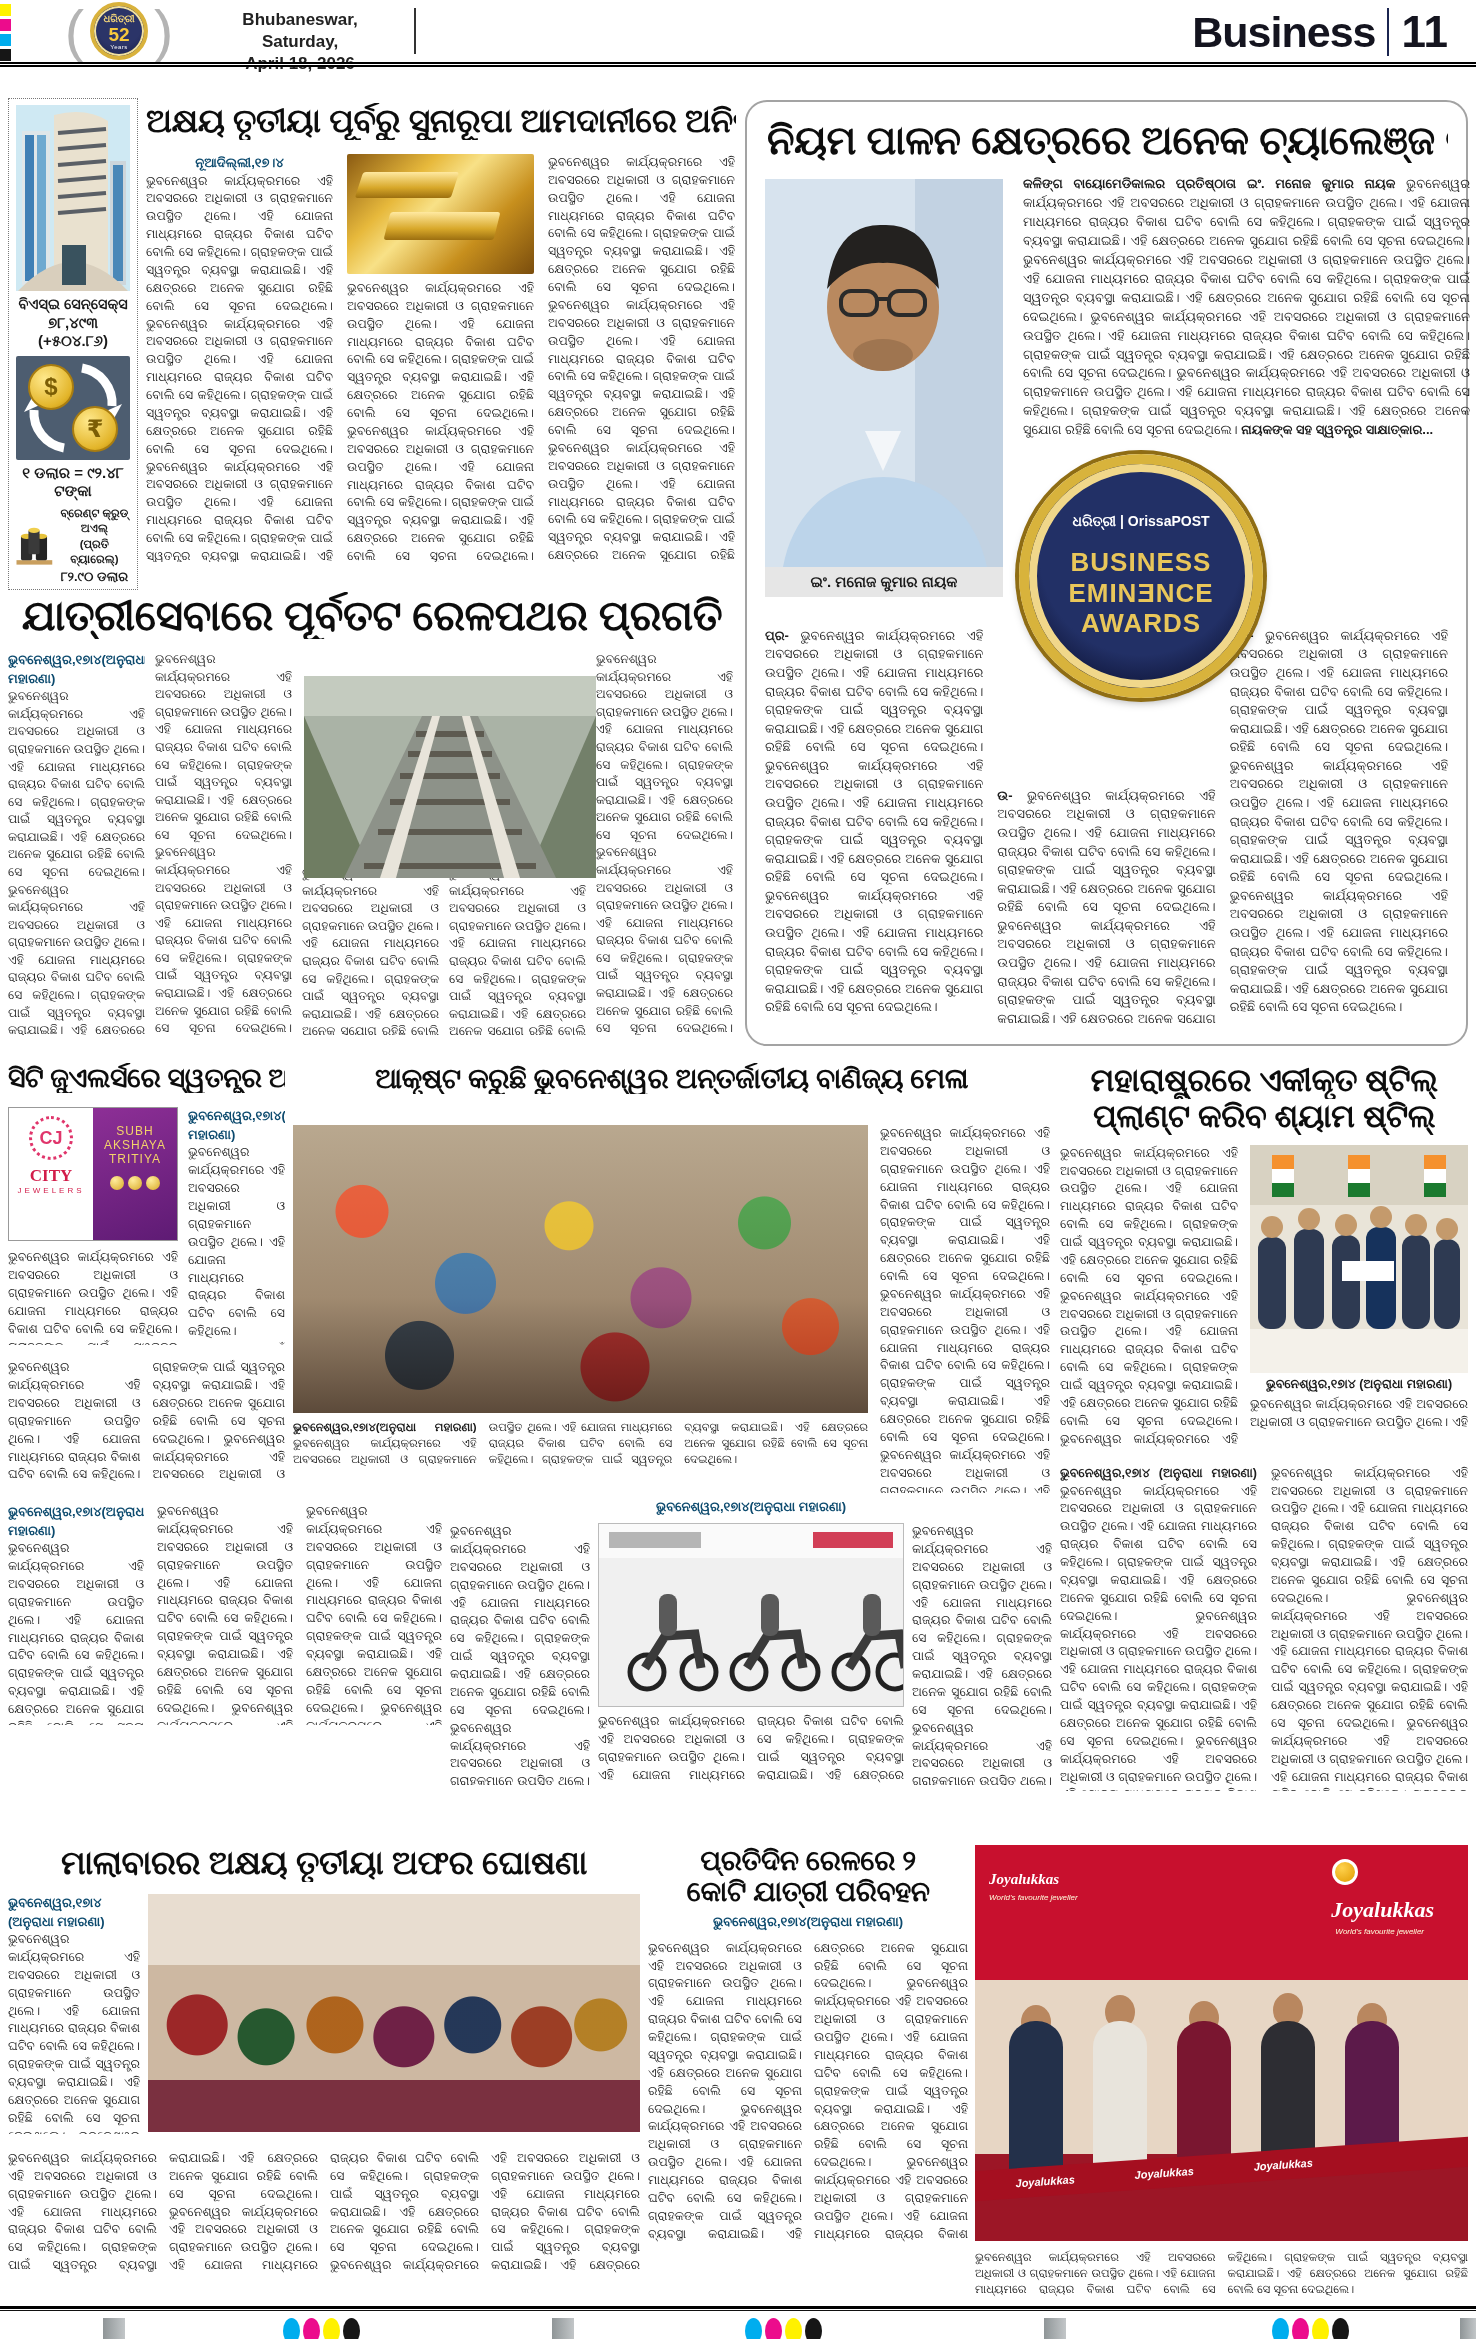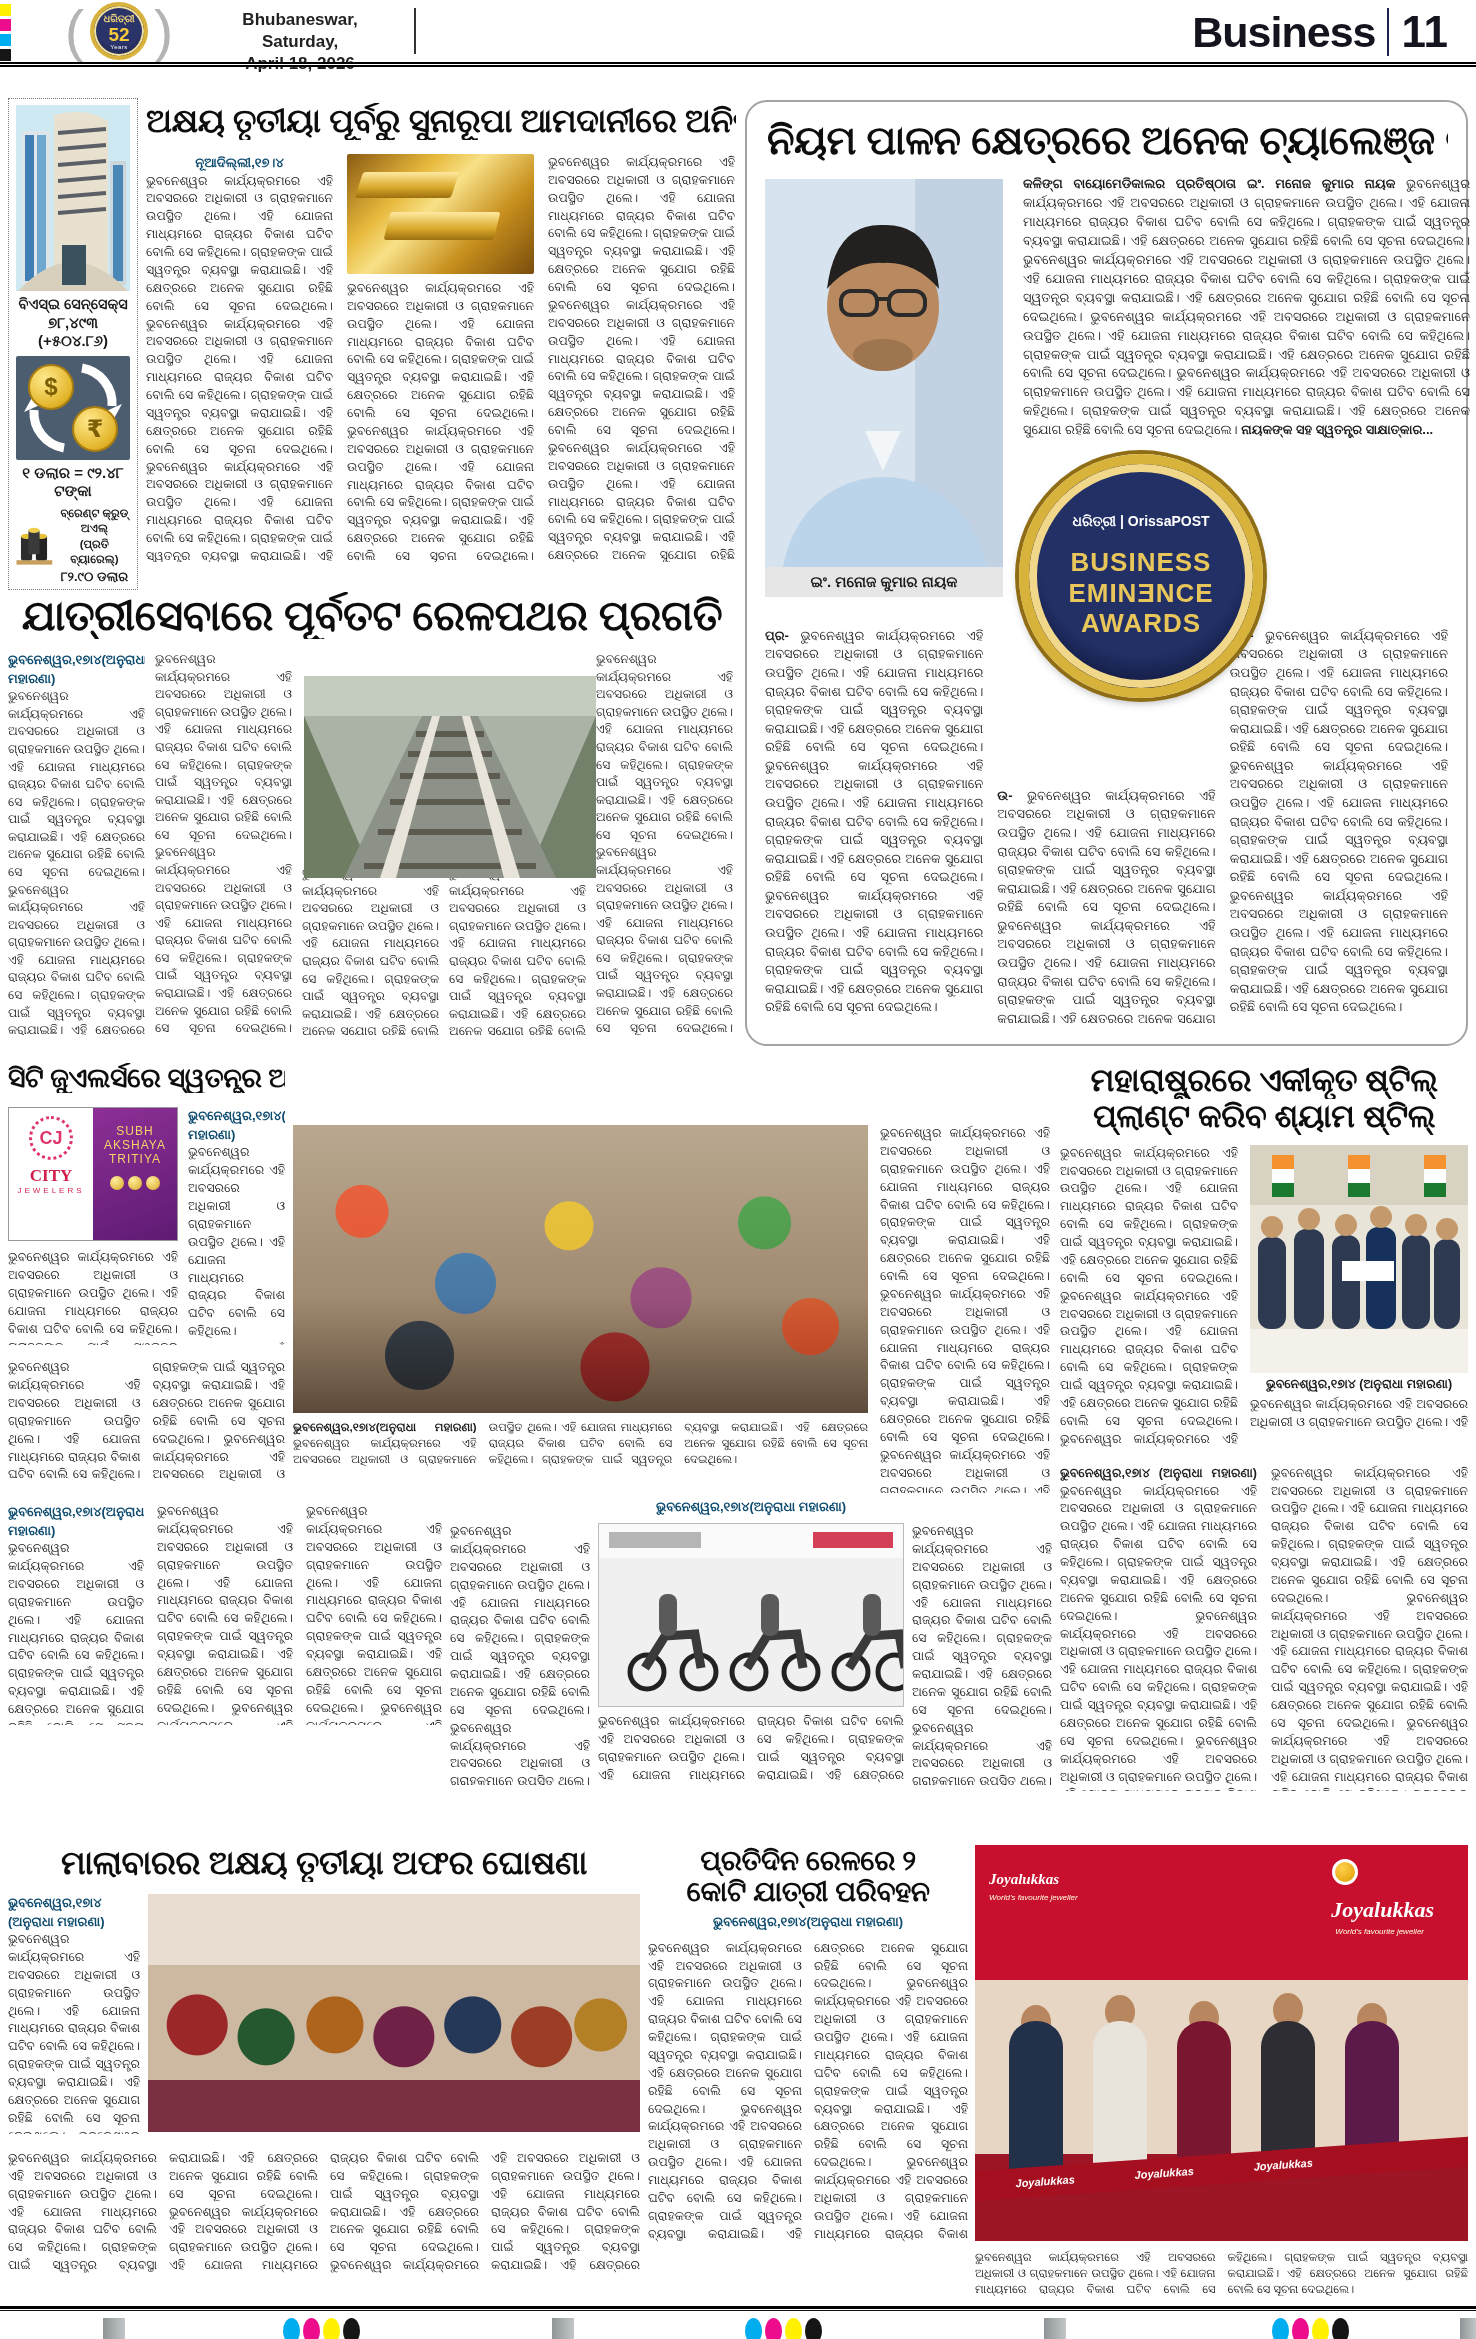--- a/index.html
+++ b/index.html
@@ -354,20 +354,21 @@
       <div class="city-sidecol tcol">
         <div class="byline">ଭୁବନେଶ୍ୱର,୧୭ା୪(ଅନୁରାଧା ମହାରଣା)</div>
         <span>ଭୁବନେଶ୍ୱର କାର୍ଯ୍ୟକ୍ରମରେ ଏହି ଅବସରରେ ଅଧିକାରୀ ଓ ଗ୍ରାହକମାନେ ଉପସ୍ଥିତ ଥିଲେ। ଏହି ଯୋଜନା ମାଧ୍ୟମରେ ରାଜ୍ୟର ବିକାଶ ଘଟିବ ବୋଲି ସେ କହିଥିଲେ। ଗ୍ରାହକଙ୍କ ପାଇଁ ସ୍ୱତନ୍ତ୍ର ବ୍ୟବସ୍ଥା କରାଯାଇଛି। ଏହି କ୍ଷେତ୍ରରେ ଅନେକ ସୁଯୋଗ ରହିଛି ବୋଲି ସେ ସୂଚନା ଦେଇଥିଲେ। ଭୁବନେଶ୍ୱର କାର୍ଯ୍ୟକ୍ରମରେ ଏହି ଅବସରରେ ଅଧିକାରୀ ଓ ଗ୍ରାହକମାନେ ଉପସ୍ଥିତ ଥିଲେ। ଏହି ଯୋଜନା ମାଧ୍ୟମରେ ରାଜ୍ୟର ବିକାଶ ଘଟିବ ବୋଲି ସେ କହିଥିଲେ। ଗ୍ରାହକଙ୍କ ପାଇଁ ସ୍ୱତନ୍ତ୍ର ବ୍ୟବସ୍ଥା କରାଯାଇଛି। ଏହି କ୍ଷେତ୍ରରେ ଅନେକ ସୁଯୋଗ ରହିଛି ବୋଲି ସେ ସୂଚନା ଦେଇଥିଲେ। </span>
       </div>
       <div class="tcol" style="position:absolute;left:0;top:142px;width:170px;height:96px"><span>ଭୁବନେଶ୍ୱର କାର୍ଯ୍ୟକ୍ରମରେ ଏହି ଅବସରରେ ଅଧିକାରୀ ଓ ଗ୍ରାହକମାନେ ଉପସ୍ଥିତ ଥିଲେ। ଏହି ଯୋଜନା ମାଧ୍ୟମରେ ରାଜ୍ୟର ବିକାଶ ଘଟିବ ବୋଲି ସେ କହିଥିଲେ। ଗ୍ରାହକଙ୍କ ପାଇଁ ସ୍ୱତନ୍ତ୍ର ବ୍ୟବସ୍ଥା କରାଯାଇଛି। ଏହି କ୍ଷେତ୍ରରେ ଅନେକ ସୁଯୋଗ ରହିଛି ବୋଲି ସେ ସୂଚନା ଦେଇଥିଲେ। ଭୁବନେଶ୍ୱର କାର୍ଯ୍ୟକ୍ରମରେ ଏହି ଅବସରରେ ଅଧିକାରୀ ଓ ଗ୍ରାହକମାନେ ଉପସ୍ଥିତ ଥିଲେ। ଏହି ଯୋଜନା ମାଧ୍ୟମରେ ରାଜ୍ୟର ବିକାଶ ଘଟିବ ବୋଲି ସେ କହିଥିଲେ। ଗ୍ରାହକଙ୍କ ପାଇଁ ସ୍ୱତନ୍ତ୍ର ବ୍ୟବସ୍ଥା କରାଯାଇଛି। ଏହି କ୍ଷେତ୍ରରେ ଅନେକ ସୁଯୋଗ ରହିଛି ବୋଲି ସେ ସୂଚନା ଦେଇଥିଲେ। </span></div>
     </div>
     <div class="city-bottom tcol"><span>ଭୁବନେଶ୍ୱର କାର୍ଯ୍ୟକ୍ରମରେ ଏହି ଅବସରରେ ଅଧିକାରୀ ଓ ଗ୍ରାହକମାନେ ଉପସ୍ଥିତ ଥିଲେ। ଏହି ଯୋଜନା ମାଧ୍ୟମରେ ରାଜ୍ୟର ବିକାଶ ଘଟିବ ବୋଲି ସେ କହିଥିଲେ। ଗ୍ରାହକଙ୍କ ପାଇଁ ସ୍ୱତନ୍ତ୍ର ବ୍ୟବସ୍ଥା କରାଯାଇଛି। ଏହି କ୍ଷେତ୍ରରେ ଅନେକ ସୁଯୋଗ ରହିଛି ବୋଲି ସେ ସୂଚନା ଦେଇଥିଲେ। ଭୁବନେଶ୍ୱର କାର୍ଯ୍ୟକ୍ରମରେ ଏହି ଅବସରରେ ଅଧିକାରୀ ଓ ଗ୍ରାହକମାନେ ଉପସ୍ଥିତ ଥିଲେ। ଏହି ଯୋଜନା ମାଧ୍ୟମରେ ରାଜ୍ୟର ବିକାଶ ଘଟିବ ବୋଲି ସେ କହିଥିଲେ। ଗ୍ରାହକଙ୍କ ପାଇଁ ସ୍ୱତନ୍ତ୍ର ବ୍ୟବସ୍ଥା କରାଯାଇଛି। ଏହି କ୍ଷେତ୍ରରେ ଅନେକ ସୁଯୋଗ ରହିଛି ବୋଲି ସେ ସୂଚନା ଦେଇଥିଲେ। </span></div>
   </div>
 
   <div class="abs fair">
+    <div class="hl nowrap">ଆକୃଷ୍ଟ କରୁଛି ଭୁବନେଶ୍ୱର ଅନ୍ତର୍ଜାତୀୟ ବାଣିଜ୍ୟ ମେଳା</div>
     <div class="fairphoto photo" style="background:linear-gradient(180deg,#b9a88f,#a08a70 60%,#5c4a3a),
       radial-gradient(circle at 12% 30%,#d94f3c 0 26px,transparent 27px),
       radial-gradient(circle at 30% 55%,#3a6fae 0 30px,transparent 31px),
       radial-gradient(circle at 48% 35%,#d9b13c 0 24px,transparent 25px),
       radial-gradient(circle at 64% 60%,#7a4a8a 0 30px,transparent 31px),
       radial-gradient(circle at 82% 34%,#3f8a52 0 26px,transparent 27px),
       radial-gradient(circle at 90% 70%,#c2563a 0 28px,transparent 29px),
       radial-gradient(circle at 22% 80%,#2e3d55 0 34px,transparent 35px),
       radial-gradient(circle at 56% 84%,#8a2e35 0 34px,transparent 35px);background-blend-mode:overlay"></div>
     <div class="fair-side tcol"><span>ଭୁବନେଶ୍ୱର କାର୍ଯ୍ୟକ୍ରମରେ ଏହି ଅବସରରେ ଅଧିକାରୀ ଓ ଗ୍ରାହକମାନେ ଉପସ୍ଥିତ ଥିଲେ। ଏହି ଯୋଜନା ମାଧ୍ୟମରେ ରାଜ୍ୟର ବିକାଶ ଘଟିବ ବୋଲି ସେ କହିଥିଲେ। ଗ୍ରାହକଙ୍କ ପାଇଁ ସ୍ୱତନ୍ତ୍ର ବ୍ୟବସ୍ଥା କରାଯାଇଛି। ଏହି କ୍ଷେତ୍ରରେ ଅନେକ ସୁଯୋଗ ରହିଛି ବୋଲି ସେ ସୂଚନା ଦେଇଥିଲେ। ଭୁବନେଶ୍ୱର କାର୍ଯ୍ୟକ୍ରମରେ ଏହି ଅବସରରେ ଅଧିକାରୀ ଓ ଗ୍ରାହକମାନେ ଉପସ୍ଥିତ ଥିଲେ। ଏହି ଯୋଜନା ମାଧ୍ୟମରେ ରାଜ୍ୟର ବିକାଶ ଘଟିବ ବୋଲି ସେ କହିଥିଲେ। ଗ୍ରାହକଙ୍କ ପାଇଁ ସ୍ୱତନ୍ତ୍ର ବ୍ୟବସ୍ଥା କରାଯାଇଛି। ଏହି କ୍ଷେତ୍ରରେ ଅନେକ ସୁଯୋଗ ରହିଛି ବୋଲି ସେ ସୂଚନା ଦେଇଥିଲେ। ଭୁବନେଶ୍ୱର କାର୍ଯ୍ୟକ୍ରମରେ ଏହି ଅବସରରେ ଅଧିକାରୀ ଓ ଗ୍ରାହକମାନେ ଉପସ୍ଥିତ ଥିଲେ। ଏହି ଯୋଜନା ମାଧ୍ୟମରେ ରାଜ୍ୟର ବିକାଶ ଘଟିବ ବୋଲି ସେ କହିଥିଲେ। ଗ୍ରାହକଙ୍କ ପାଇଁ ସ୍ୱତନ୍ତ୍ର ବ୍ୟବସ୍ଥା କରାଯାଇଛି। ଏହି କ୍ଷେତ୍ରରେ ଅନେକ ସୁଯୋଗ ରହିଛି ବୋଲି ସେ ସୂଚନା ଦେଇଥିଲେ। ଭୁବନେଶ୍ୱର କାର୍ଯ୍ୟକ୍ରମରେ ଏହି ଅବସରରେ ଅଧିକାରୀ ଓ ଗ୍ରାହକମାନେ ଉପସ୍ଥିତ ଥିଲେ। ଏହି ଯୋଜନା ମାଧ୍ୟମରେ ରାଜ୍ୟର ବିକାଶ ଘଟିବ ବୋଲି ସେ କହିଥିଲେ। ଗ୍ରାହକଙ୍କ ପାଇଁ ସ୍ୱତନ୍ତ୍ର ବ୍ୟବସ୍ଥା କରାଯାଇଛି। ଏହି କ୍ଷେତ୍ରରେ ଅନେକ ସୁଯୋଗ ରହିଛି ବୋଲି ସେ ସୂଚନା ଦେଇଥିଲେ। </span></div>

